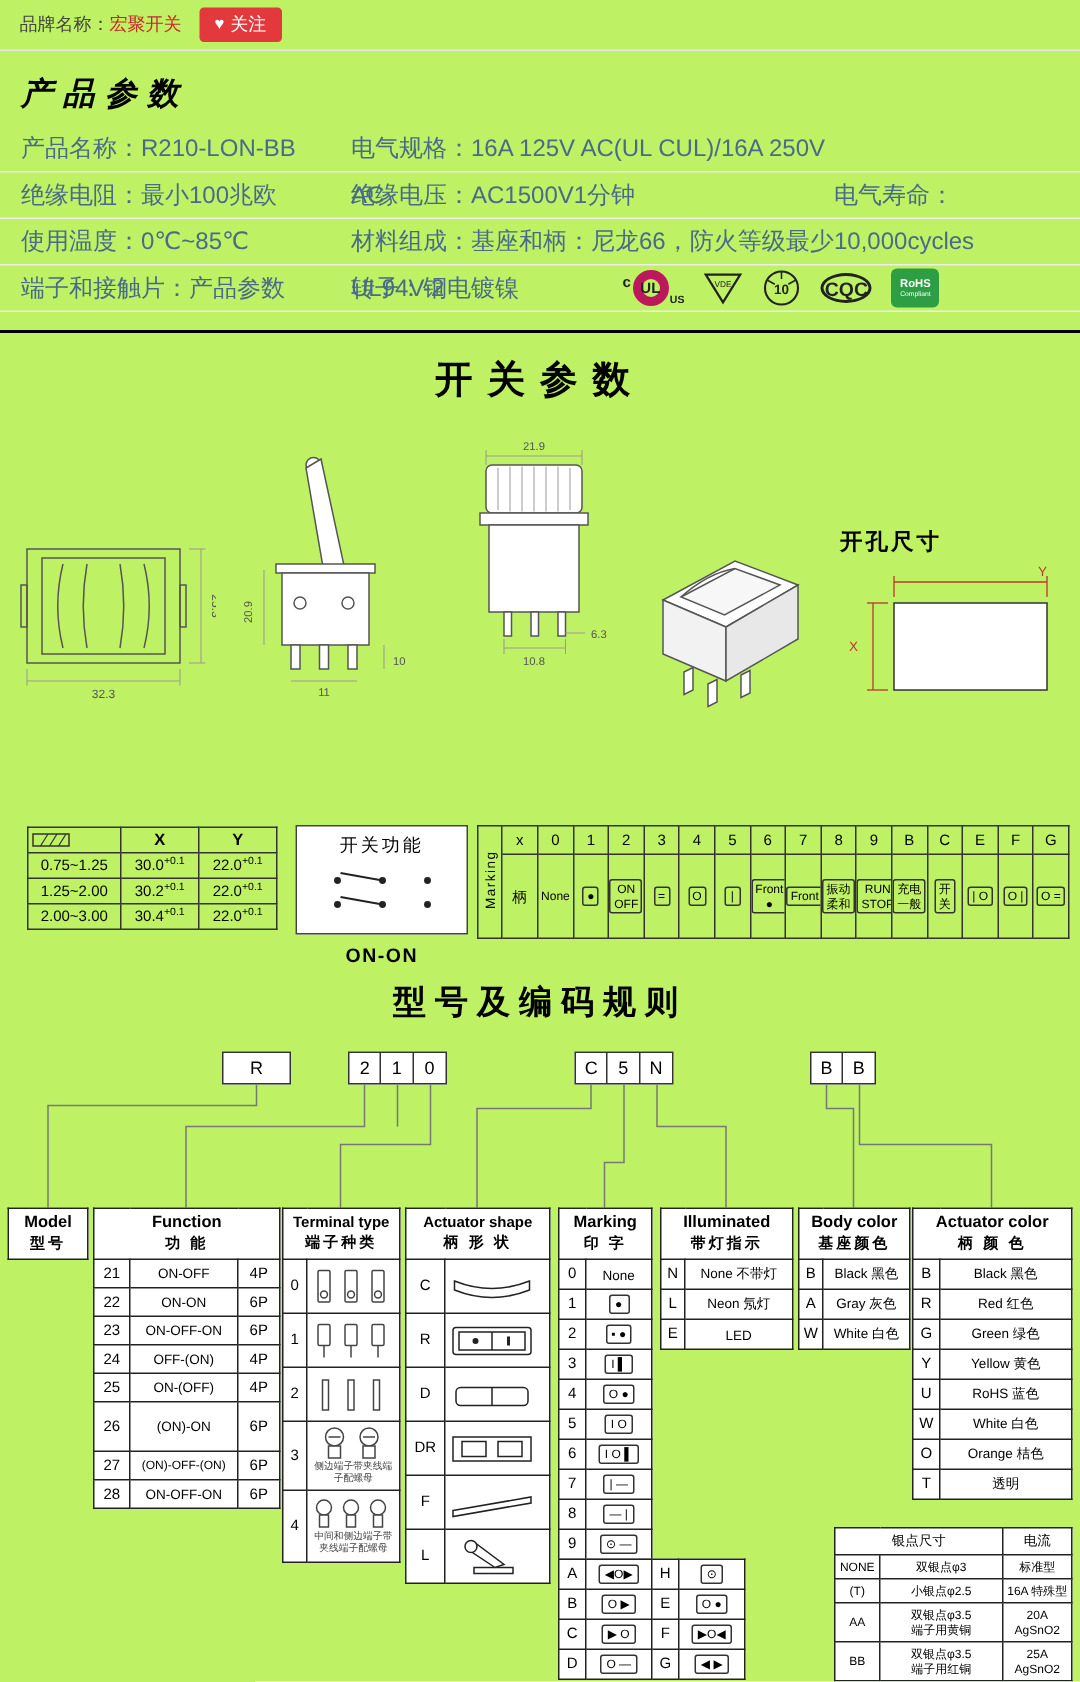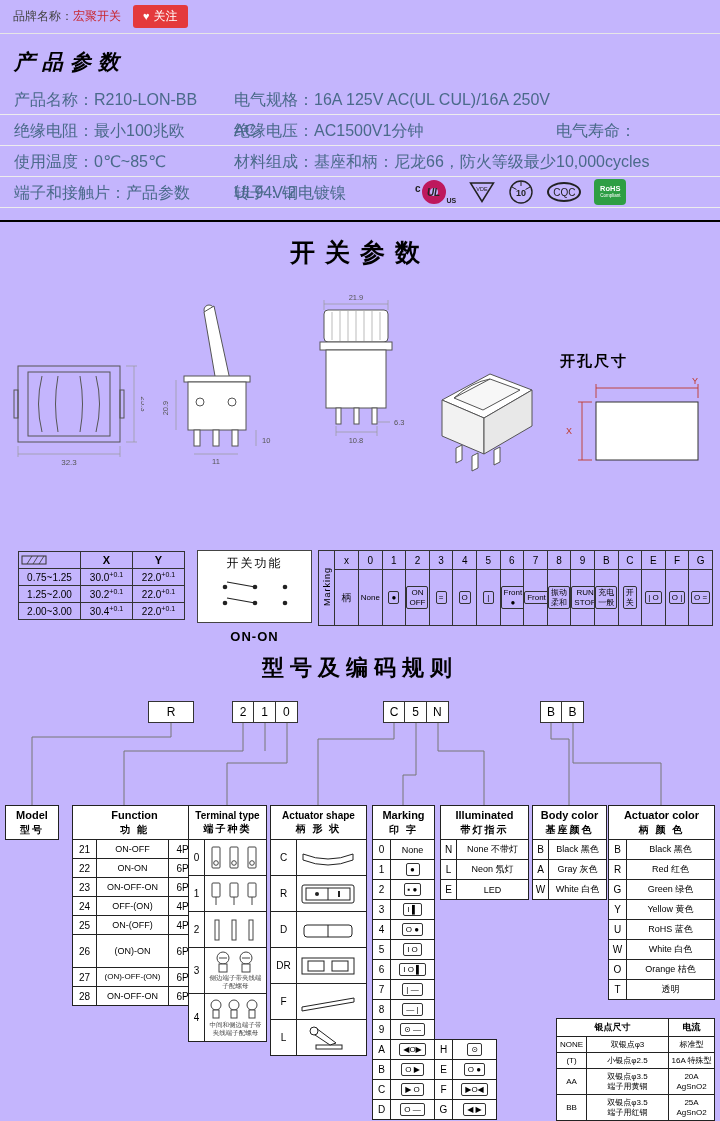--- a/index.html
+++ b/index.html
@@ -1,19 +1,19 @@
 <!DOCTYPE html>
 <html><head>
 <meta charset="utf-8">
 <style>
 *{margin:0;padding:0;box-sizing:border-box}
 html,body{background:#fff}
 body{font-family:"Liberation Sans","DejaVu Sans",sans-serif;color:#222}
 svg{font-family:inherit;display:block}
-.page{position:relative;width:720px;height:1121px;margin:0 auto;background:#c4b5fd;overflow:hidden}
+.page{position:relative;width:720px;height:1121px;margin:0 auto;background:#bef264;overflow:hidden}
 .abs{position:absolute}
 
 
 .topbar{position:absolute;left:0;top:0;width:720px;height:34px;border-bottom:1px solid #e6e6e6;display:flex;align-items:center;padding:0 13px}
 .brand-label{font-size:12px;color:#444}
 .brand-name{font-size:12px;color:#c9252c;margin-right:12px;text-decoration:none;cursor:pointer}
 .follow-btn{display:inline-flex;align-items:center;gap:4px;background:#e4393c;color:#fff;font-size:12px;border:none;border-radius:3px;padding:3px 10px;cursor:pointer}
 .follow-heart{font-size:11px;line-height:1}
 
 
@@ -21,23 +21,23 @@
 .params{position:absolute;left:0;top:84px;width:720px}
 .p-row{display:flex;height:31px;line-height:31px;border-bottom:1px solid #ededed;font-size:16px;color:#4a6a8a}
 .p-a{width:234px;padding-left:14px}
 .p-b{width:322px}
 .p-c{flex:1}
 
 
 .certs{position:absolute;left:415px;top:177px;height:30px;display:flex;align-items:center;gap:13px}
 .cul{display:flex;align-items:flex-start;gap:1px}
 .cul-c{font-size:10px;font-weight:bold;margin-top:3px}
-.cul-circle{width:24px;height:24px;border:8px solid #be185d;border-radius:50%;display:flex;align-items:center;justify-content:center;font-style:italic;font-weight:bold;font-size:10px}
+.cul-circle{width:24px;height:24px;border:6px solid #be185d;border-radius:50%;display:flex;align-items:center;justify-content:center;font-weight:bold;font-size:10px}
 .cul-us{font-size:7px;font-weight:bold;align-self:flex-end}
-.cqc{width:34px;height:20px;border:2px solid #222;border-radius:50%;display:flex;align-items:center;justify-content:center;font-size:10px;font-weight:normal}
+.cqc{width:34px;height:20px;border:2px solid #222;border-radius:50%;display:flex;align-items:center;justify-content:center;font-size:13px;font-weight:bold}
 .rohs{width:32px;height:26px;background:#2e9e44;border-radius:4px;color:#fff;display:flex;flex-direction:column;align-items:center;justify-content:center;line-height:1.1}
 .rohs-t{font-size:7.5px;font-weight:bold}
 .rohs-s{font-size:4.5px}
 
 .divider{position:absolute;left:0;top:220px;width:720px;height:2px;background:#000}
 .sec-title{position:absolute;left:0;top:236px;width:720px;text-align:center;font-size:25px;font-weight:bold;letter-spacing:10px;color:#000}
 
 .cutout-title{font-size:15px;font-weight:bold;letter-spacing:2px;color:#000}
 
 
@@ -75,21 +75,21 @@
 .bt{position:absolute;border-collapse:collapse;table-layout:fixed;font-size:10px;color:#000;background:#fff}
 .bt td,.bt th{border:1px solid #222;text-align:center;vertical-align:middle;padding:0 1px}
 .bt th{padding:2px 1px}
 .h-en{display:block;font-size:11px;font-weight:bold;line-height:1.25}
 .h-cn{display:block;font-size:10px;font-weight:bold;line-height:1.3;letter-spacing:2px}
 .bt td.sm{font-size:9px}
 .bt td.xs{font-size:8px;white-space:pre-line;line-height:1.25}
 .cap{font-size:6.5px;color:#444;line-height:1.2;display:block;padding:0 1px 1px}
 .psym{display:inline-block;border:1px solid #333;border-radius:2px;font-size:8px;padding:1px 3px;min-width:14px;white-space:pre-line}
 .silver{font-size:9px}
-.silver th{font-size:9px;font-weight:bold}
+.silver th{font-size:9px;font-weight:normal}
 </style>
 </head>
 <body>
 
 <div class="page">
 
   <div class="topbar">
     <span class="brand-label">品牌名称：</span>
     <a class="brand-name">宏聚开关</a>
     <button class="follow-btn">
@@ -400,21 +400,21 @@
     <tbody>
         <tr>
       <th style="height:34px">
         <span class="h-en">Model</span>
         <span class="h-cn">型号</span>
       </th>
     </tr>
   </tbody>
     </table>
 
-  <table class="bt" style="left:72px;top:805px;width:124px">
+  <table class="bt" style="left:62px;top:805px;width:124px">
     <colgroup>
         <col style="width:24px">
         <col style="width:72px">
         <col style="width:28px">
       </colgroup>
     <tbody>
         <tr>
           <th colspan="3" style="height:34px">
             <span class="h-en">Function</span>
             <span class="h-cn">功 能</span>

